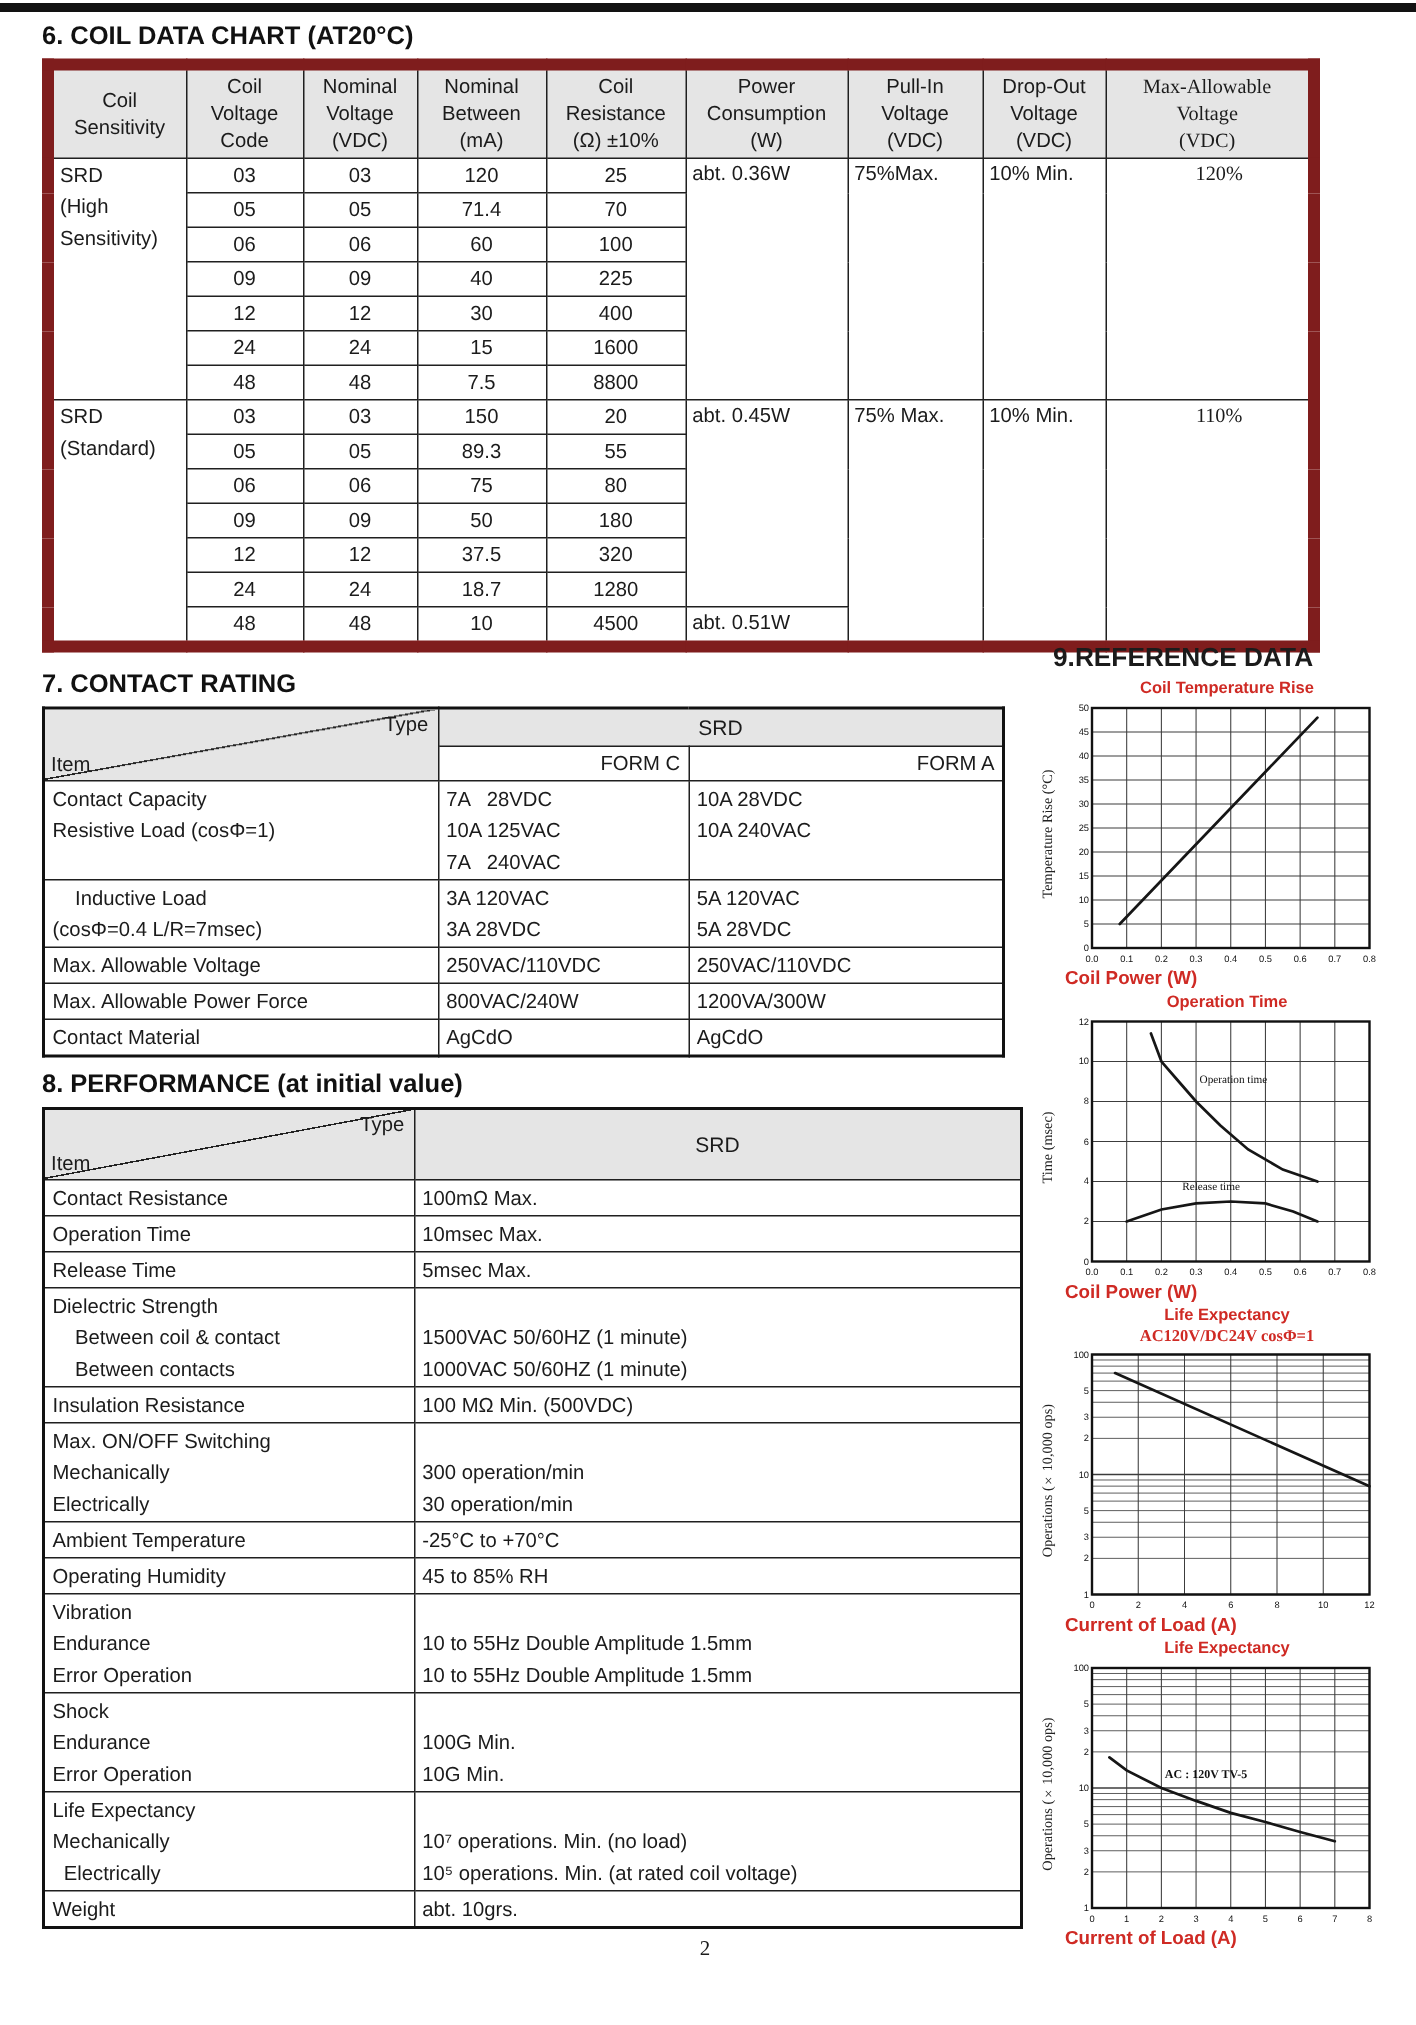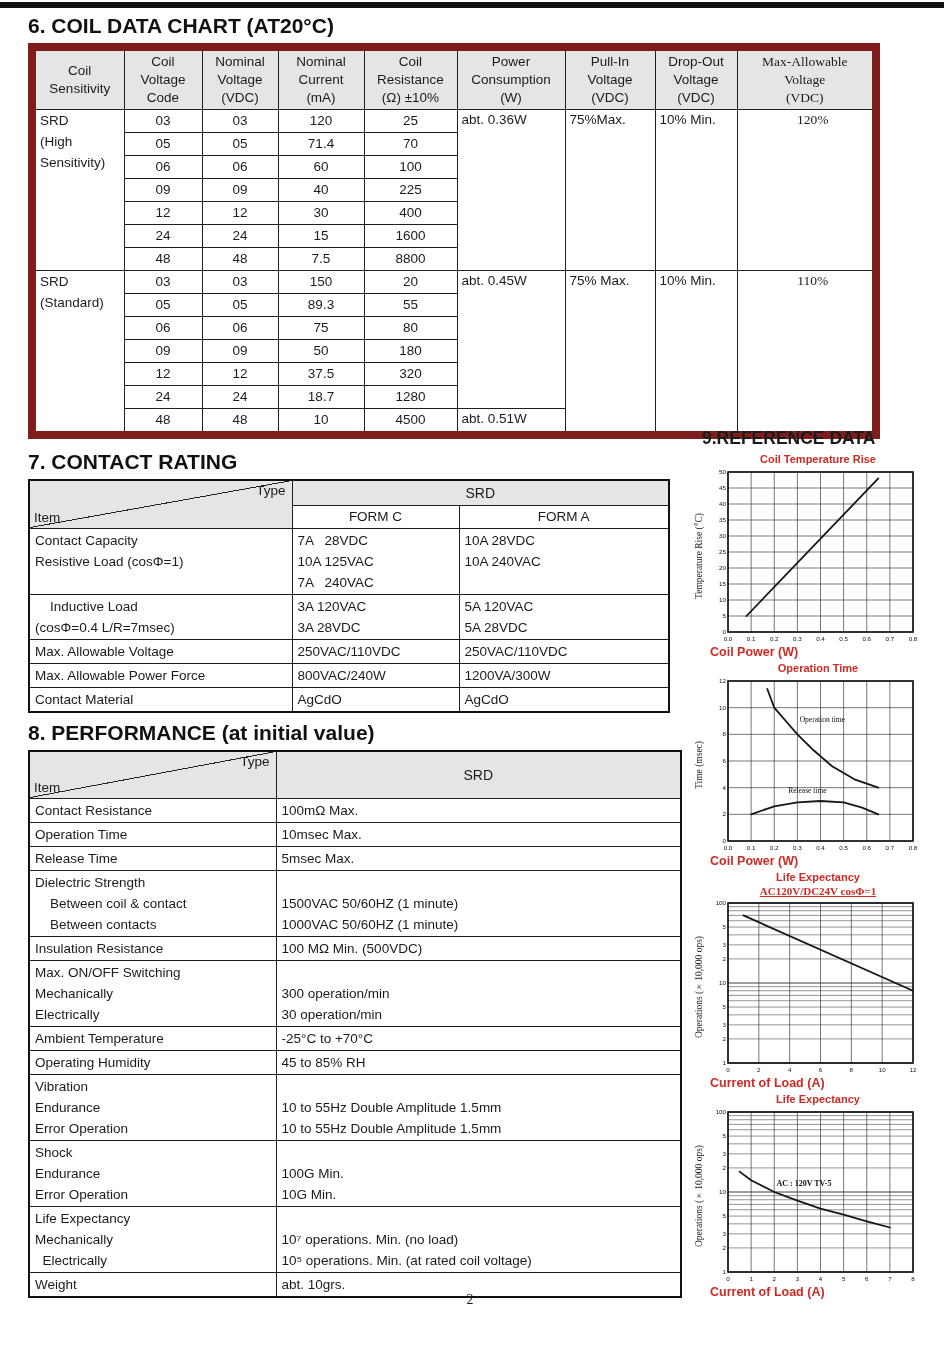--- a/index.html
+++ b/index.html
@@ -1,20 +1,20 @@
 <!DOCTYPE html>
 <html><head>
 <meta charset="utf-8">
 <style>
   html,body{margin:0;padding:0;background:#ffffff;}
   body{width:944px;height:1350px;position:relative;font-family:"Liberation Sans",sans-serif;color:#1b1b1b;overflow:hidden;}
   .top-bar{position:absolute;top:2px;left:0;width:944px;height:6px;background:#121212;}
   .left-col{position:absolute;top:10px;left:28px;width:680px;}
   .right-col{position:absolute;top:428px;left:694px;width:248px;}
-  h2.sec{font-size:21px;font-weight:bold;margin:0 0 5px 0;color:#111;}
+  h2.sec{font-size:17px;font-weight:bold;margin:0 0 5px 0;color:#111;}
   #sec6-title{margin-top:4px;}
   table{border-collapse:collapse;table-layout:fixed;}
   td,th{border:1px solid #1f1f1f;font-size:13.5px;font-weight:normal;padding:0 4px;vertical-align:middle;}
   .ln{white-space:pre;line-height:21px;}
   
   #coil-table table{width:844px;border:8px solid #7f1d1d;}
   #coil-table th{background:#e5e5e5;text-align:center;line-height:19px;padding:2px 2px;}
   #coil-table th:last-child{font-family:"Liberation Serif",serif;}
   #coil-table td{height:22px;line-height:20px;}
   .c{text-align:center;}
@@ -23,21 +23,21 @@
   
   .corner{position:relative;background:#e5e5e5 linear-gradient(to bottom right,transparent calc(50% - 1px),#222 calc(50% - 1px),#222 calc(50% + 0px),transparent calc(50% + 0px));}
   .corner .type-lbl{position:absolute;top:2px;right:6px;line-height:16px;}
   .corner .item-lbl{position:absolute;bottom:2px;left:4px;line-height:16px;}
   
   #contact-table table{width:640px;border:2px solid #111;margin-bottom:8px;}
   #perf-table table{width:652px;border:2px solid #111;}
   #contact-table th,#perf-table th{background:#e5e5e5;}
   #contact-table td,#perf-table td{vertical-align:top;padding:1px 5px;}
   .grp-hd{text-align:center;background:#e5e5e5;font-size:14px;line-height:24px;}
-  .sub-hd{background:#fff !important;text-align:center;line-height:22px;padding:0 5px;}
+  .sub-hd{background:#fff !important;text-align:right;line-height:22px;padding:0 5px;}
   
   h2.ref{font-size:17.5px;font-weight:bold;margin:0 0 2px 8px;}
   .chart-block{margin-bottom:1px;}
   .chart-title{font-size:11px;font-weight:bold;text-align:center;line-height:16px;}
   .chart-subtitle{font-family:"Liberation Serif",serif;font-size:11px;font-weight:bold;text-align:center;line-height:13px;}
   .chart-row{display:flex;align-items:center;}
   .chart-ylabel{writing-mode:vertical-rl;transform:rotate(180deg);font-family:"Liberation Serif",serif;font-size:9.5px;color:#222;width:14px;text-align:center;}
   .chart-xlabel{font-size:12.5px;font-weight:bold;text-align:left;line-height:14px;margin-left:16px;}
   .page-number{position:absolute;left:440px;top:1292px;width:60px;text-align:center;font-family:"Liberation Serif",serif;font-size:14px;}
 </style>
@@ -72,21 +72,21 @@
               <div class="ln" style="line-height: 18px;">Voltage</div>
               <div class="ln" style="line-height: 18px;">Code</div>
             </th>
             <th>
               <div class="ln" style="line-height: 18px;">Nominal</div>
               <div class="ln" style="line-height: 18px;">Voltage</div>
               <div class="ln" style="line-height: 18px;">(VDC)</div>
             </th>
             <th>
               <div class="ln" style="line-height: 18px;">Nominal</div>
-              <div class="ln" style="line-height: 18px;">Current</div>
+              <div class="ln" style="line-height: 18px;">Between</div>
               <div class="ln" style="line-height: 18px;">(mA)</div>
             </th>
             <th>
               <div class="ln" style="line-height: 18px;">Coil</div>
               <div class="ln" style="line-height: 18px;">Resistance</div>
               <div class="ln" style="line-height: 18px;">(Ω) ±10%</div>
             </th>
             <th>
               <div class="ln" style="line-height: 18px;">Power</div>
               <div class="ln" style="line-height: 18px;">Consumption</div>
@@ -537,21 +537,21 @@
             <polyline points="59.3,13.0 66.3,31.7 77.8,45.0 89.4,58.3 105.6,74.3 124.1,90.3 147.2,103.7 170.3,111.7" fill="none" stroke="#161616" stroke-width="1.8" stroke-linecap="round"></polyline>
             <text x="91.68749999999999" y="46.33333333333333" font-size="7.5" fill="#111" font-family="Liberation Serif, serif">Operation time</text>
             <polyline points="43.1,138.3 66.3,130.3 89.4,126.3 112.5,125.0 135.6,126.3 154.1,131.7 170.3,138.3" fill="none" stroke="#161616" stroke-width="1.8" stroke-linecap="round"></polyline>
             <text x="80.125" y="117" font-size="7.5" fill="#111" font-family="Liberation Serif, serif">Release time</text>
           </svg>
         </div>
         <div class="chart-xlabel" style="color: rgb(207, 42, 36);">Coil Power (W)</div>
       </div>
       <div class="chart-block">
         <div class="chart-title" style="color: rgb(207, 42, 36);">Life Expectancy</div>
-        <div class="chart-subtitle" style="color: rgb(207, 42, 36); text-decoration: underline;">AC120V/DC24V cosΦ=1</div>
+        <div class="chart-subtitle" style="color: rgb(207, 42, 36);">AC120V/DC24V cosΦ=1</div>
         <div class="chart-row">
           <div class="chart-ylabel">Operations (×10,000 ops)</div>
           <svg width="212" height="178">
             <line x1="20" y1="5" x2="20" y2="165" stroke="#3c3c3c" stroke-width="0.7"></line>
             <text x="20" y="174" font-size="6.2" text-anchor="middle" fill="#111" font-family="Liberation Sans, sans-serif">0</text>
             <line x1="50.83333333333333" y1="5" x2="50.83333333333333" y2="165" stroke="#3c3c3c" stroke-width="0.7"></line>
             <text x="50.83333333333333" y="174" font-size="6.2" text-anchor="middle" fill="#111" font-family="Liberation Sans, sans-serif">2</text>
             <line x1="81.66666666666666" y1="5" x2="81.66666666666666" y2="165" stroke="#3c3c3c" stroke-width="0.7"></line>
             <text x="81.66666666666666" y="174" font-size="6.2" text-anchor="middle" fill="#111" font-family="Liberation Sans, sans-serif">4</text>
             <line x1="112.5" y1="5" x2="112.5" y2="165" stroke="#3c3c3c" stroke-width="0.7"></line>

